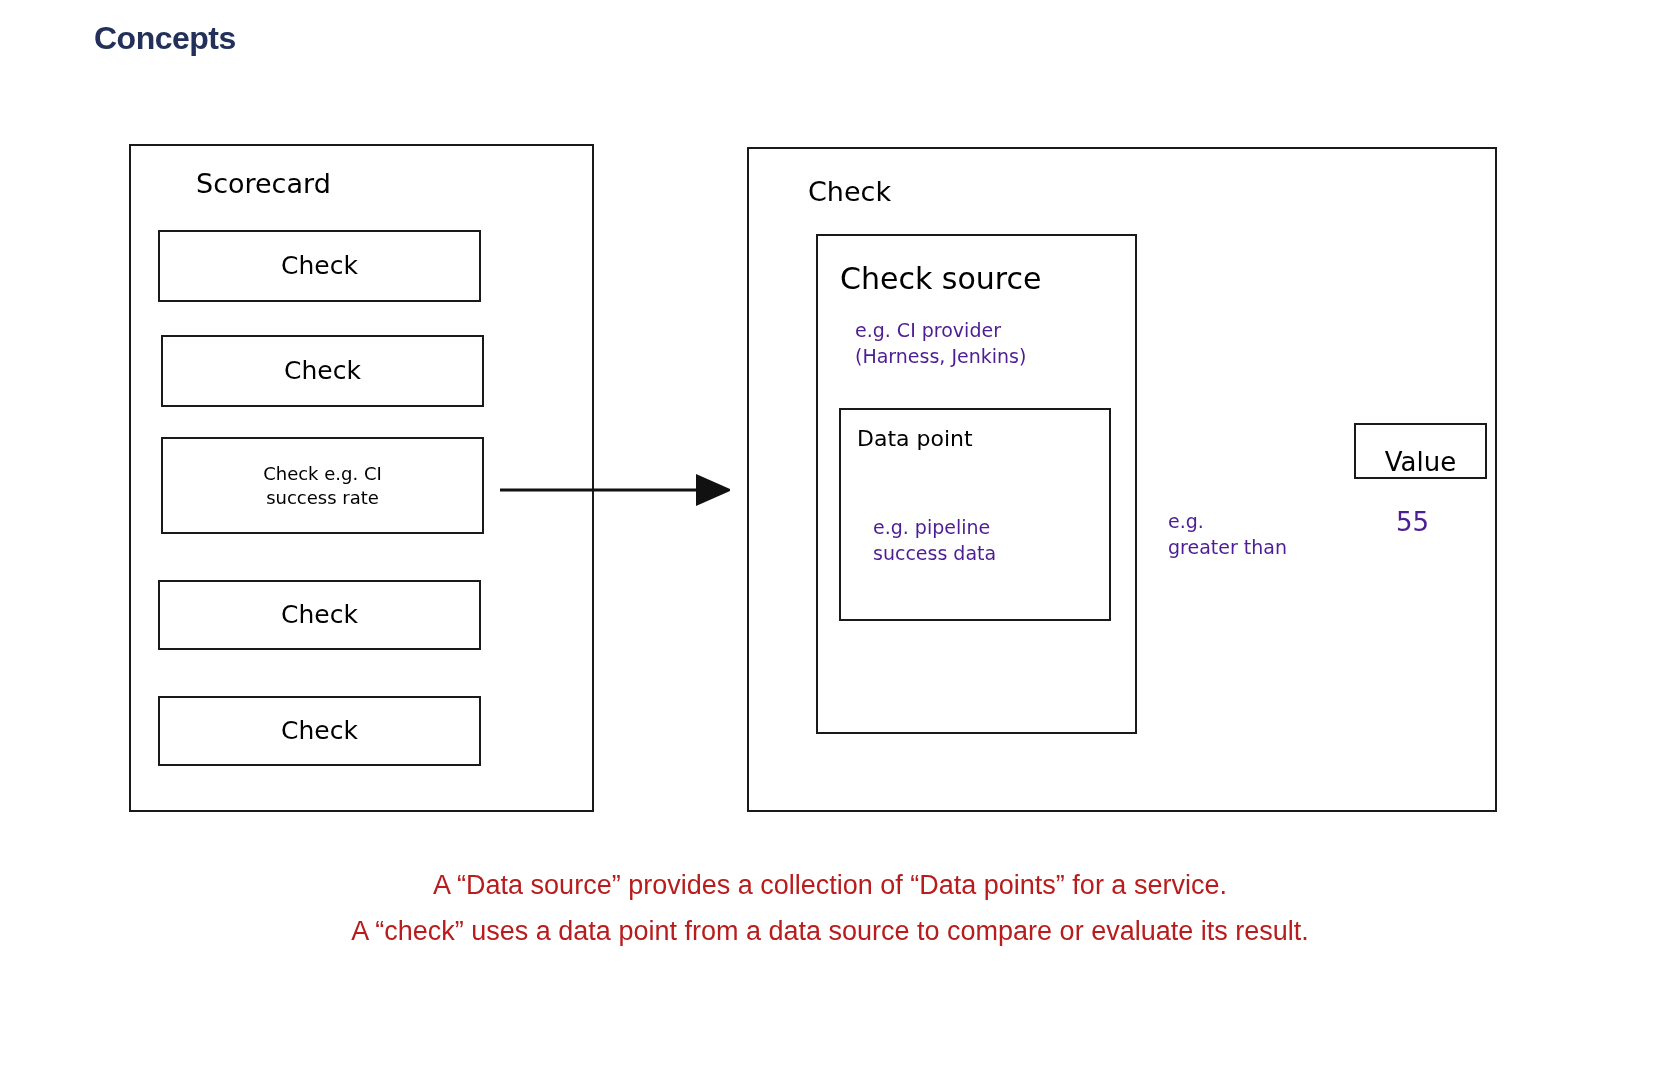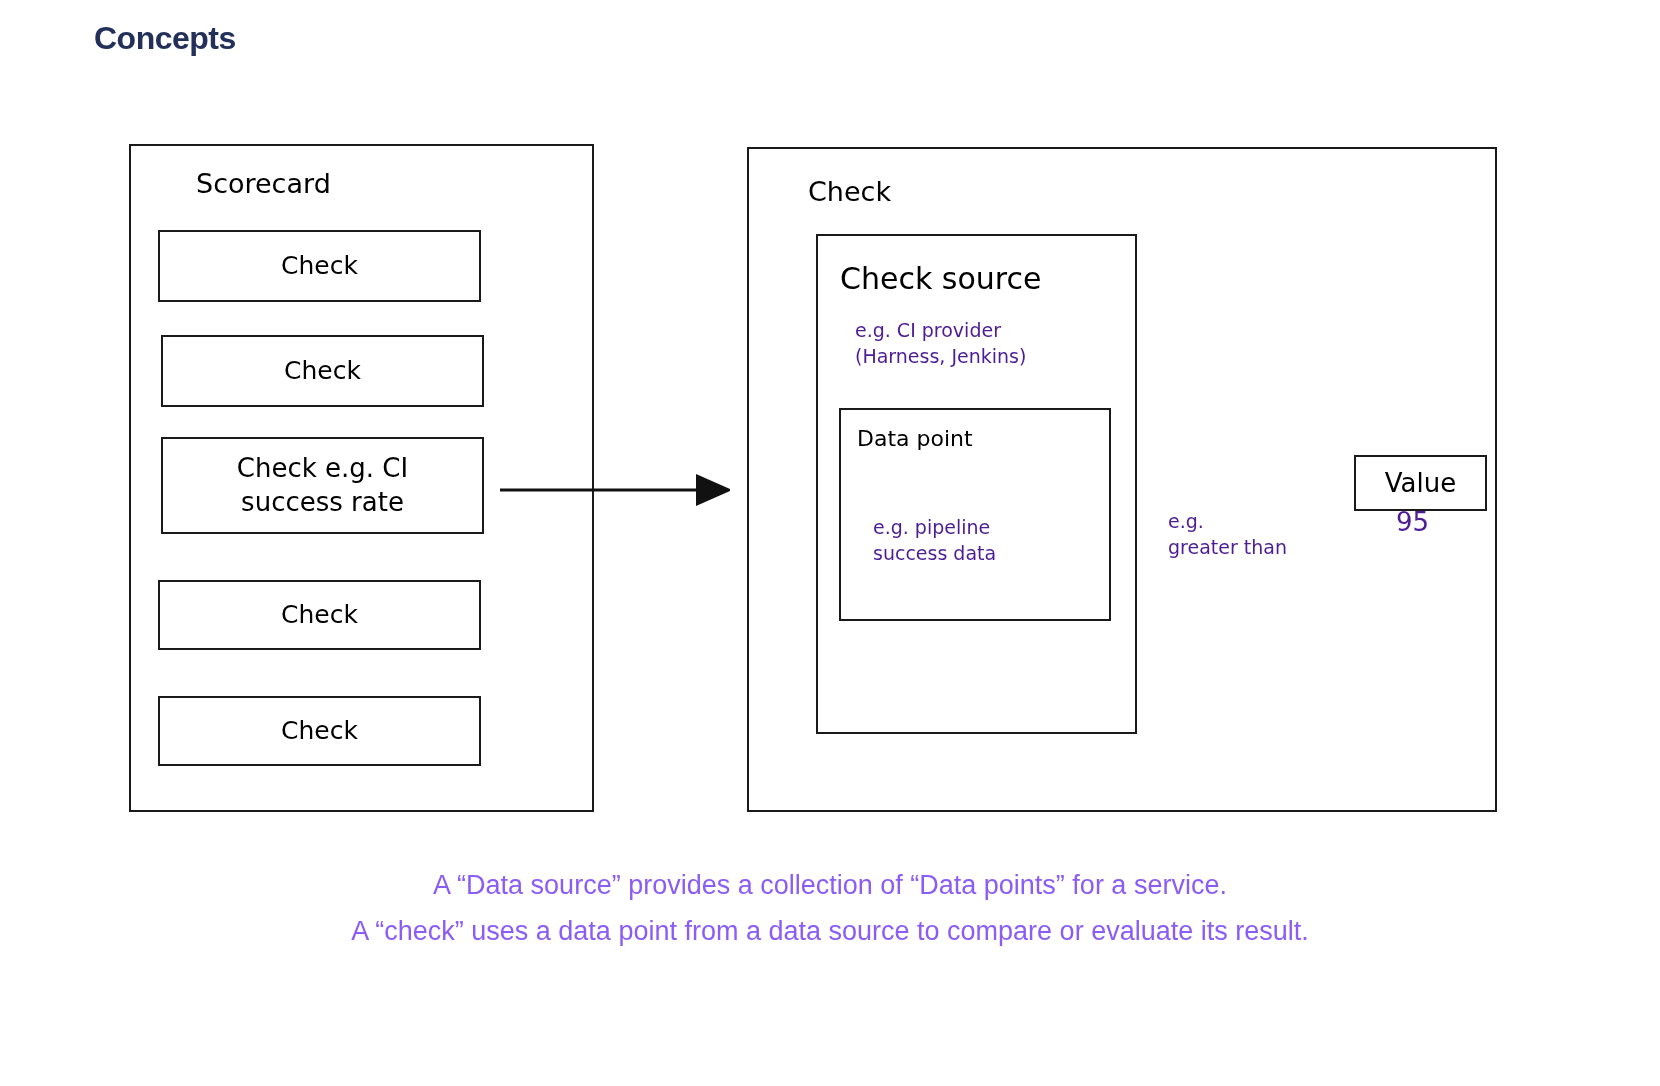--- a/index.html
+++ b/index.html
@@ -85,42 +85,41 @@
     display: flex;
     align-items: center;
     justify-content: center;
   }
   #value-box {
     left: 1354px;
     top: 423px;
     width: 133px;
     height: 56px;
     display: flex;
-    align-items: center;
+    align-items: flex-end;
     justify-content: center;
-    margin-top: 32px;
   }
 
   
   .check-row {
     position: absolute;
     box-sizing: border-box;
     border: 2px solid #1a1a1a;
     background: #ffffff;
     display: flex;
     align-items: center;
     justify-content: center;
     text-align: center;
     font-family: "DejaVu Sans", sans-serif;
     font-size: 25px;
     color: #000;
     line-height: 1.28;
   }
   .check-row.wide {
-    font-size: 26px;
+    font-size: 18px;
   }
 
   
   .label-lg {
     position: absolute;
     font-family: "DejaVu Sans", sans-serif;
     font-size: 27px;
     color: #000;
     white-space: nowrap;
   }
@@ -165,21 +164,21 @@
 
   
   #caption {
     position: absolute;
     left: 0;
     top: 862px;
     width: 1660px;
     text-align: center;
     font-family: "Liberation Sans", sans-serif;
     font-size: 27px;
-    color: #8b5cf6;
+    color: #b91c1c;
     line-height: 46px;
   }
   #caption .cap-line { display: block; }
 </style>
 </head>
 <body>
 
 <div id="page-title">Concepts</div>
 
 <div id="diagram">
@@ -233,20 +232,20 @@
 success data</div>
 
 
   <div class="label-sm hand" id="operator-eg">e.g.
 greater than</div>
 
   <div class="box" id="value-box">
     <span class="boxlabel hand">Value</span>
   </div>
 
-  <div class="label-sm hand" id="value-eg">95</div>
+  <div class="label-sm hand" id="value-eg">55</div>
 
 </div>
 
 <div id="caption">
   <span class="cap-line">A “Data source” provides a collection of “Data points” for a service.</span>
   <span class="cap-line">A “check” uses a data point from a data source to compare or evaluate its result.</span>
 </div>
 
 </body></html>

